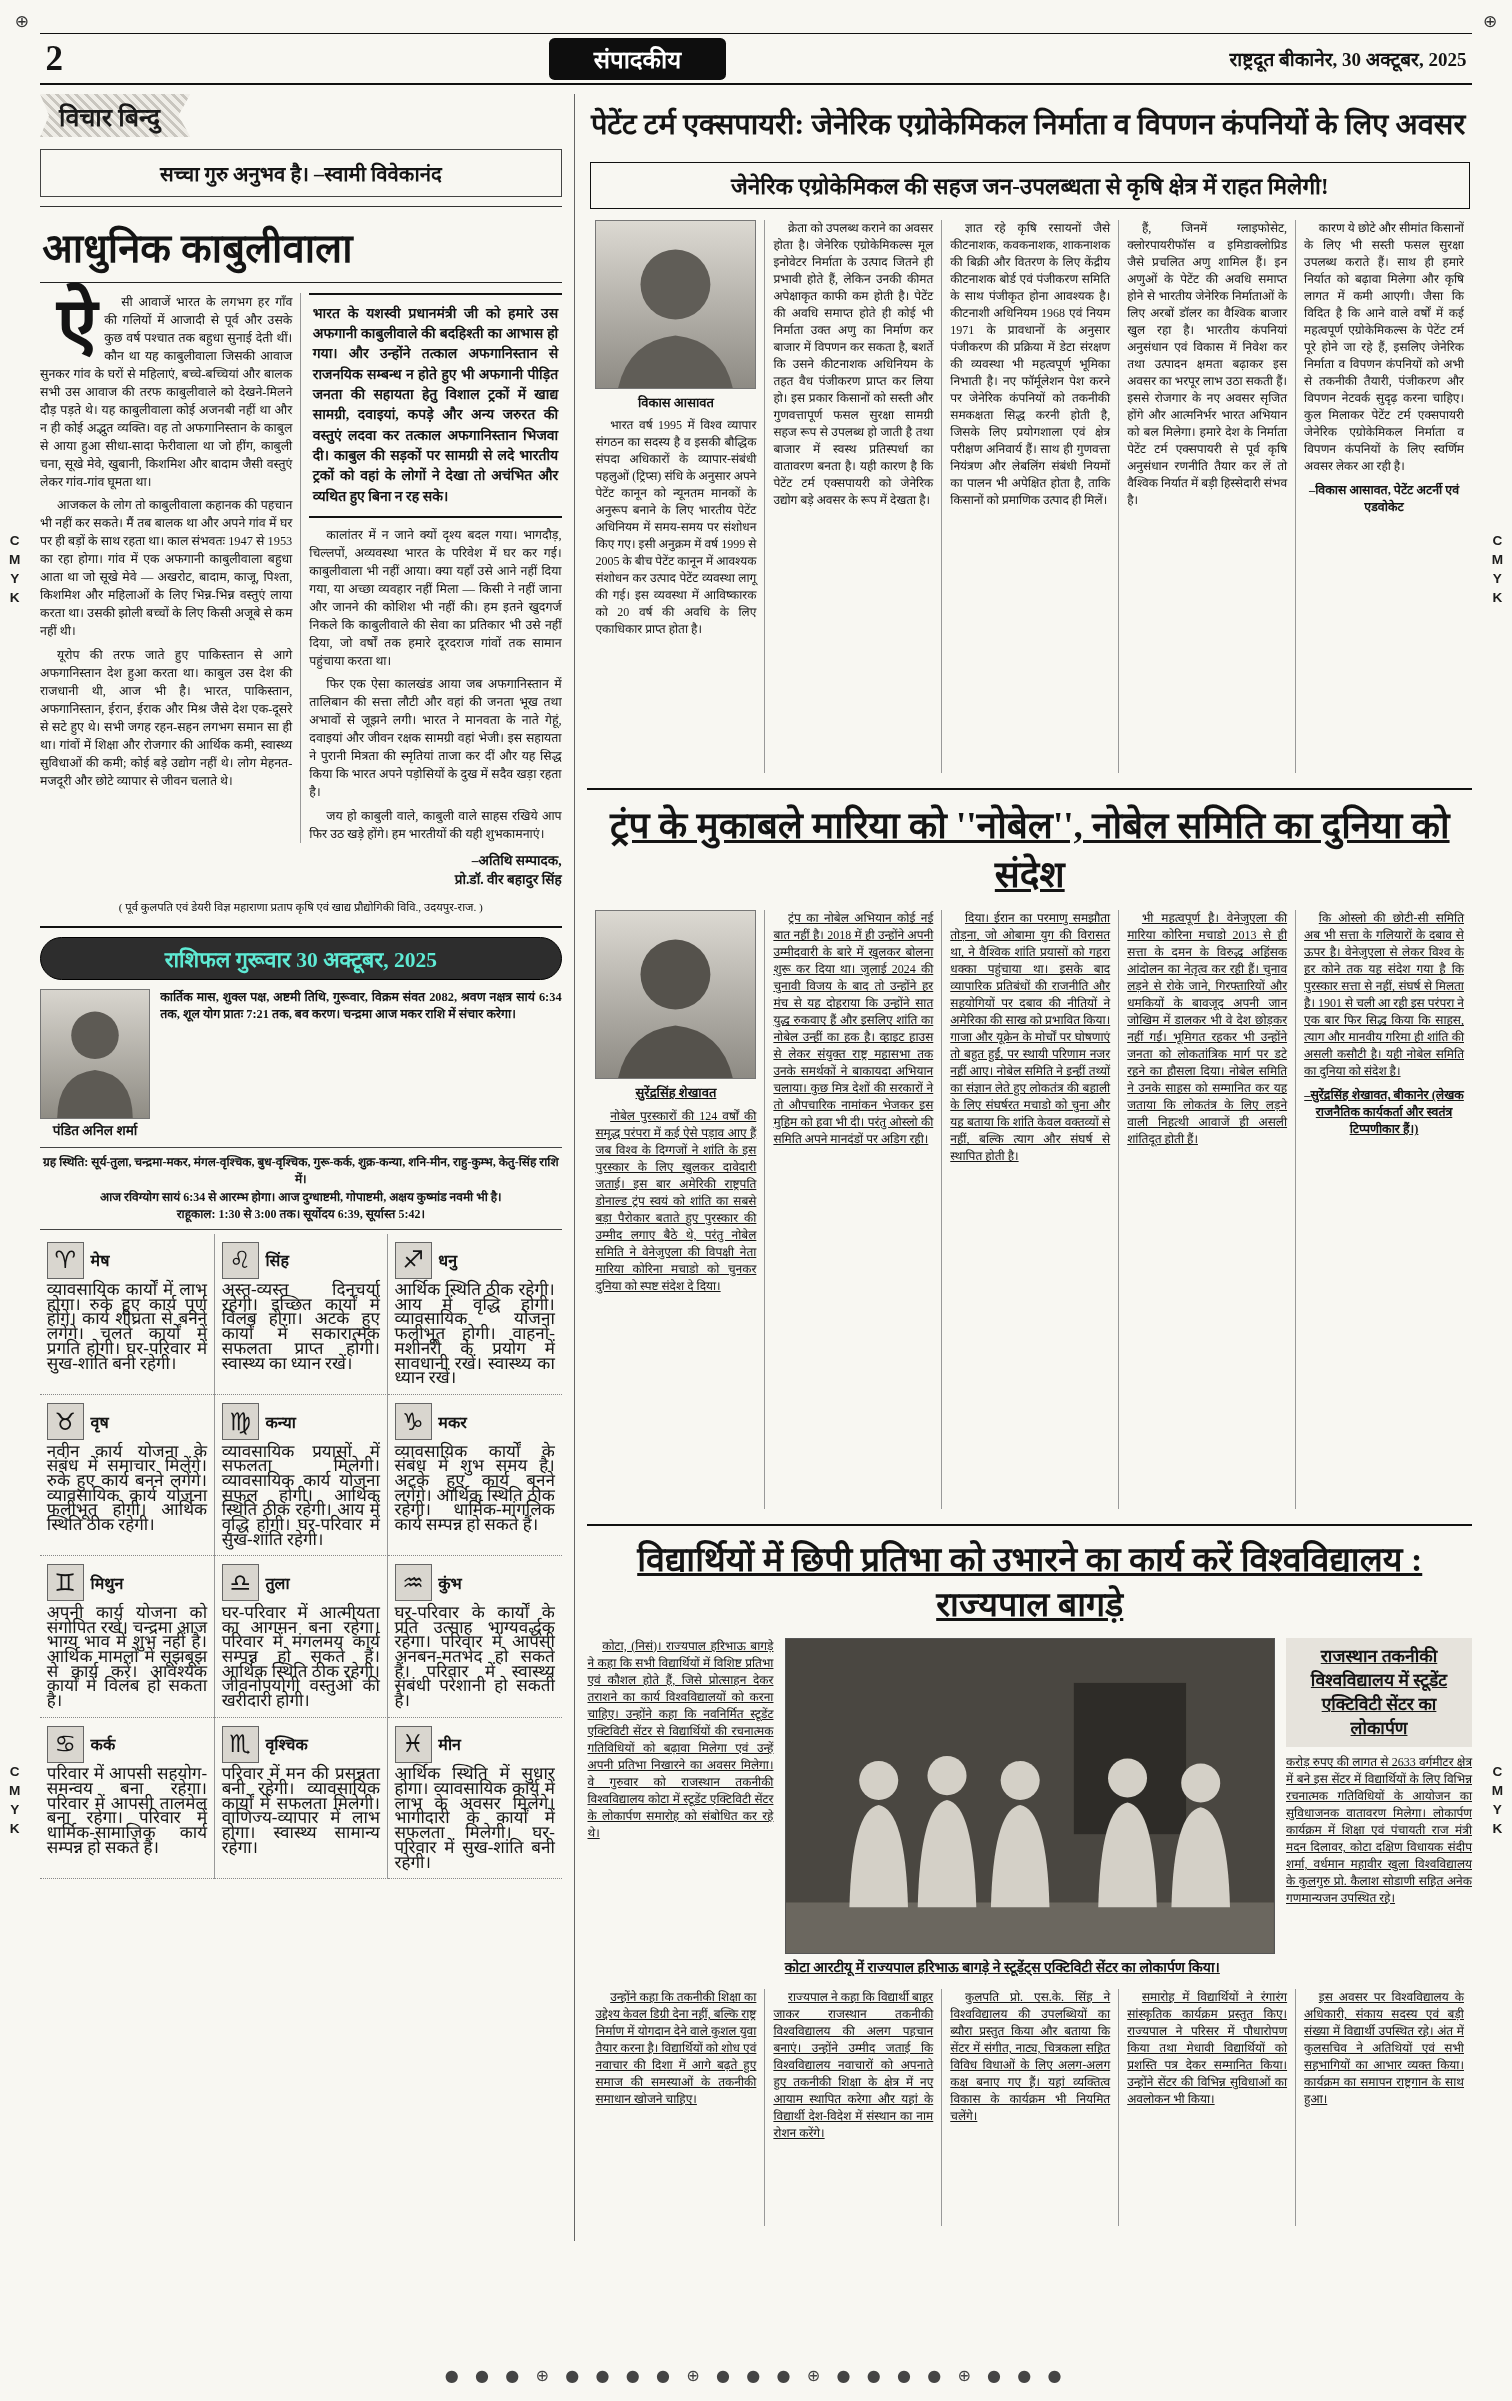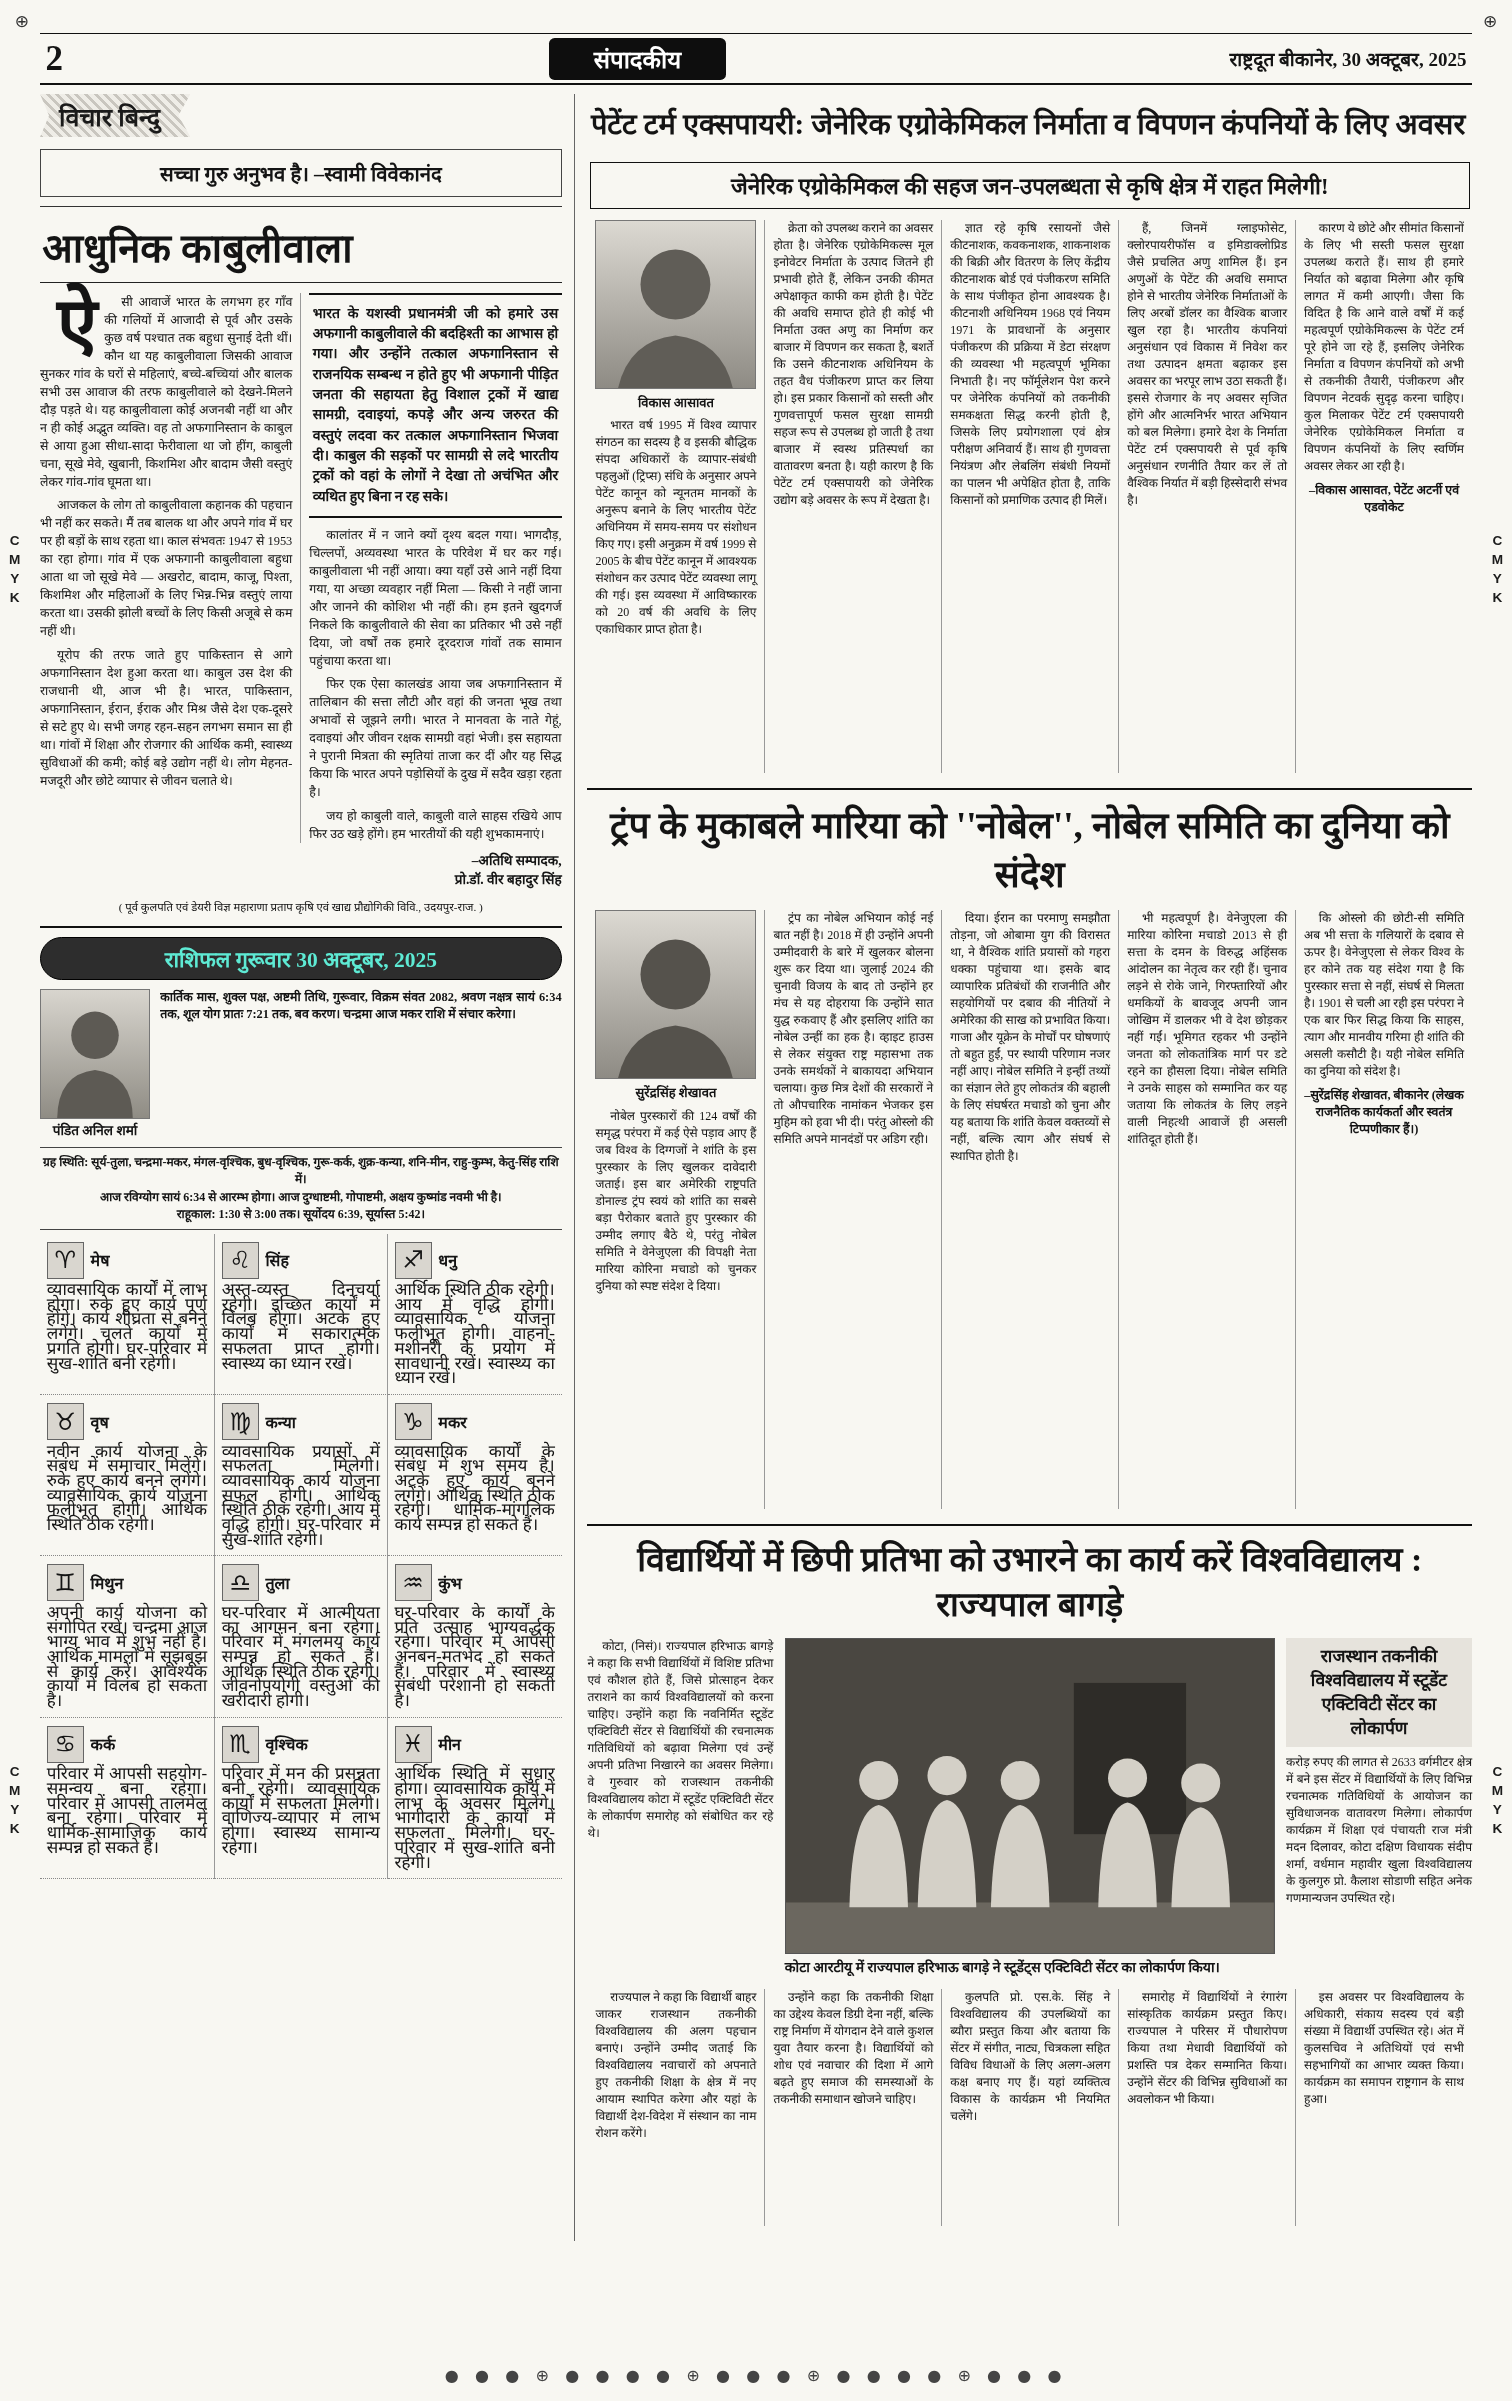--- a/index.html
+++ b/index.html
@@ -59,21 +59,21 @@
   .sign-col-mid { border-left:0.6px solid #999; border-right:0.6px solid #999; }
   .sign-head { display:flex; gap:6.8px; align-items:center; }
   .sign-icon { width:37px; height:37px; flex:0 0 auto; background:#d9d6cf; border:0.6px solid #666;
                display:flex; align-items:center; justify-content:center; font-size:24px;
                font-family:"DejaVu Sans",sans-serif; }
   .sign-name { font-size:16px; font-weight:bold; }
   .sign-text { font-size:17px; line-height:14.7px; text-align:justify; margin-top:4.5px; }
 
   
   .art { padding:3.4px 0 14.7px; }
-  .art + .art { border-top:2.3px solid #111; padding-top:11.3px; }
+  .art + .art { border-top:2.3px solid #111; padding-top:11.3px;text-decoration:underline; }
   .cols-5 { display:grid; grid-template-columns:repeat(5,1fr); }
   .coln { padding:0 8px; font-size:12px; line-height:17px; text-align:justify; }
   .coln + .coln { border-left:0.6px solid #999; }
   .coln p { text-indent:14.7px; }
   .portrait { width:100%; height:169px; background:linear-gradient(#dcd9d2,#8e8b84); border:0.6px solid #777;
               position:relative; overflow:hidden; margin-bottom:4.5px; }
   .photo-name { text-align:center; font-weight:bold; font-size:13px; margin-bottom:6.8px; }
   .byline { font-weight:bold; text-align:center; font-size:12.4px; margin-top:6.8px; line-height:17px; }
 
   
@@ -355,24 +355,24 @@
             </div>
             <div class="uni-caption">कोटा आरटीयू में राज्यपाल हरिभाऊ बागड़े ने स्टूडेंट्स एक्टिविटी सेंटर का लोकार्पण किया।</div>
           </div>
           <div>
             <div class="uni-side-head">राजस्थान तकनीकी विश्वविद्यालय में स्टूडेंट एक्टिविटी सेंटर का लोकार्पण</div>
             <div class="uni-side-body">करोड़ रुपए की लागत से 2633 वर्गमीटर क्षेत्र में बने इस सेंटर में विद्यार्थियों के लिए विभिन्न रचनात्मक गतिविधियों के आयोजन का सुविधाजनक वातावरण मिलेगा। लोकार्पण कार्यक्रम में शिक्षा एवं पंचायती राज मंत्री मदन दिलावर, कोटा दक्षिण विधायक संदीप शर्मा, वर्धमान महावीर खुला विश्वविद्यालय के कुलगुरु प्रो. कैलाश सोडाणी सहित अनेक गणमान्यजन उपस्थित रहे।</div>
           </div>
         </div>
         <div class="uni-bottom cols-5">
           <div class="coln">
+              <p>उन्होंने कहा कि तकनीकी शिक्षा का उद्देश्य केवल डिग्री देना नहीं, बल्कि राष्ट्र निर्माण में योगदान देने वाले कुशल युवा तैयार करना है। विद्यार्थियों को शोध एवं नवाचार की दिशा में आगे बढ़ते हुए समाज की समस्याओं के तकनीकी समाधान खोजने चाहिए।</p>
+            </div>
+          <div class="coln">
               <p>राज्यपाल ने कहा कि विद्यार्थी बाहर जाकर राजस्थान तकनीकी विश्वविद्यालय की अलग पहचान बनाएं। उन्होंने उम्मीद जताई कि विश्वविद्यालय नवाचारों को अपनाते हुए तकनीकी शिक्षा के क्षेत्र में नए आयाम स्थापित करेगा और यहां के विद्यार्थी देश-विदेश में संस्थान का नाम रोशन करेंगे।</p>
-            </div>
-          <div class="coln">
-              <p>उन्होंने कहा कि तकनीकी शिक्षा का उद्देश्य केवल डिग्री देना नहीं, बल्कि राष्ट्र निर्माण में योगदान देने वाले कुशल युवा तैयार करना है। विद्यार्थियों को शोध एवं नवाचार की दिशा में आगे बढ़ते हुए समाज की समस्याओं के तकनीकी समाधान खोजने चाहिए।</p>
             </div>
           <div class="coln">
               <p>कुलपति प्रो. एस.के. सिंह ने विश्वविद्यालय की उपलब्धियों का ब्यौरा प्रस्तुत किया और बताया कि सेंटर में संगीत, नाट्य, चित्रकला सहित विविध विधाओं के लिए अलग-अलग कक्ष बनाए गए हैं। यहां व्यक्तित्व विकास के कार्यक्रम भी नियमित चलेंगे।</p>
             </div>
           <div class="coln">
               <p>समारोह में विद्यार्थियों ने रंगारंग सांस्कृतिक कार्यक्रम प्रस्तुत किए। राज्यपाल ने परिसर में पौधारोपण किया तथा मेधावी विद्यार्थियों को प्रशस्ति पत्र देकर सम्मानित किया। उन्होंने सेंटर की विभिन्न सुविधाओं का अवलोकन भी किया।</p>
             </div>
           <div class="coln">
               <p>इस अवसर पर विश्वविद्यालय के अधिकारी, संकाय सदस्य एवं बड़ी संख्या में विद्यार्थी उपस्थित रहे। अंत में कुलसचिव ने अतिथियों एवं सभी सहभागियों का आभार व्यक्त किया। कार्यक्रम का समापन राष्ट्रगान के साथ हुआ।</p>
             </div>

